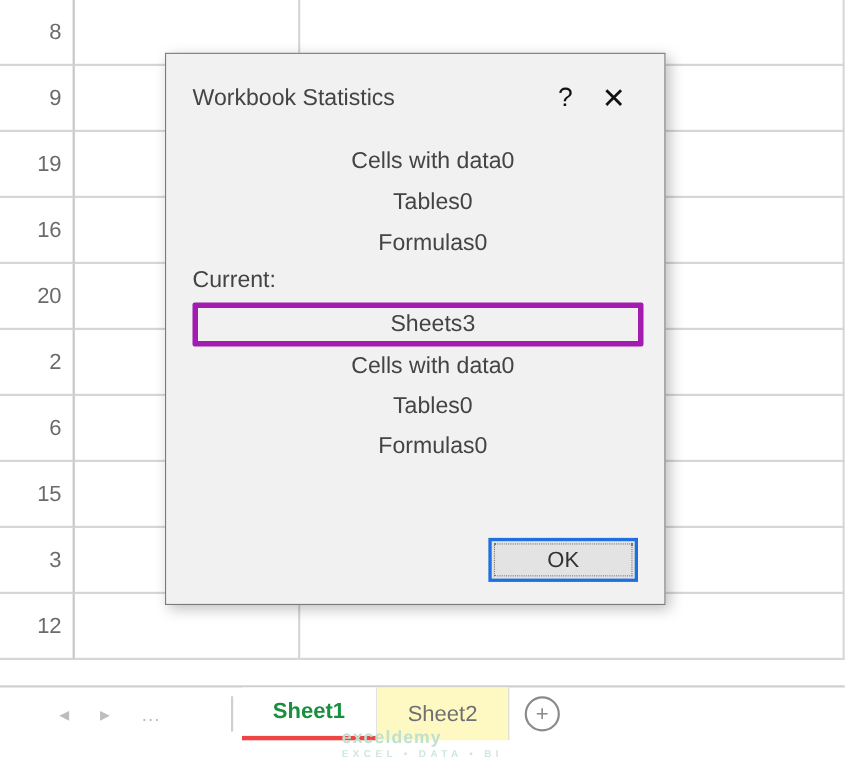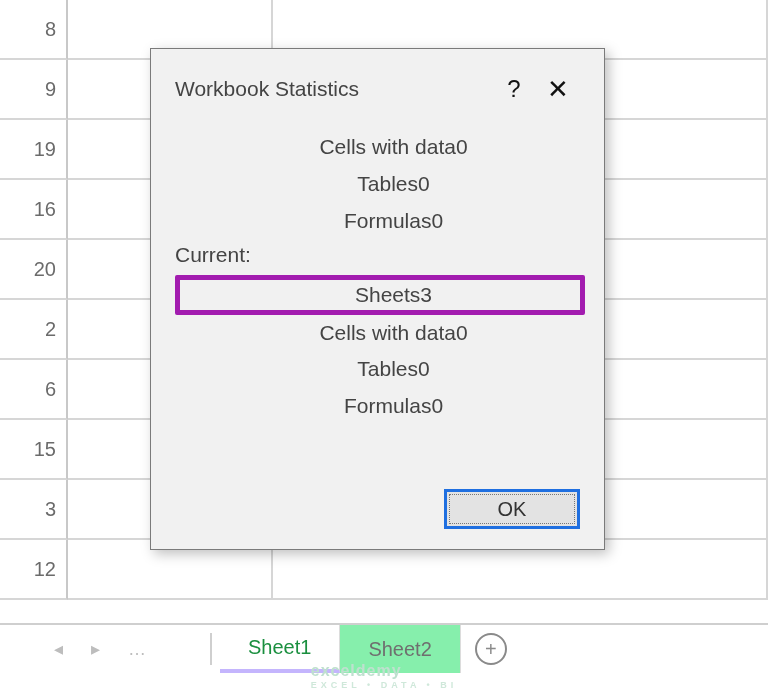--- a/index.html
+++ b/index.html
@@ -91,26 +91,26 @@
   .sheet-tabs {
     display: flex;
     align-items: stretch;
   }
   .sheet-tab {
     padding: 0 28px;
     display: flex;
     align-items: center;
     border-right: 1px solid #dcdcdc;
     color: #6f6f6f;
-    background:#86efac;
+    background:#fef9c3;
   }
   .sheet-tab.active {
     color: #1a8f3f;
-    font-weight: 400;
-    border-bottom: 4px solid #c4b5fd;
+    font-weight: 700;
+    border-bottom: 4px solid #ef4444;
     padding-bottom: 0;
     background:#fff;
   }
   .new-sheet {
     width: 60px;
     display:flex;
     align-items:center;
     justify-content:center;
   }
   .plus-circle {

